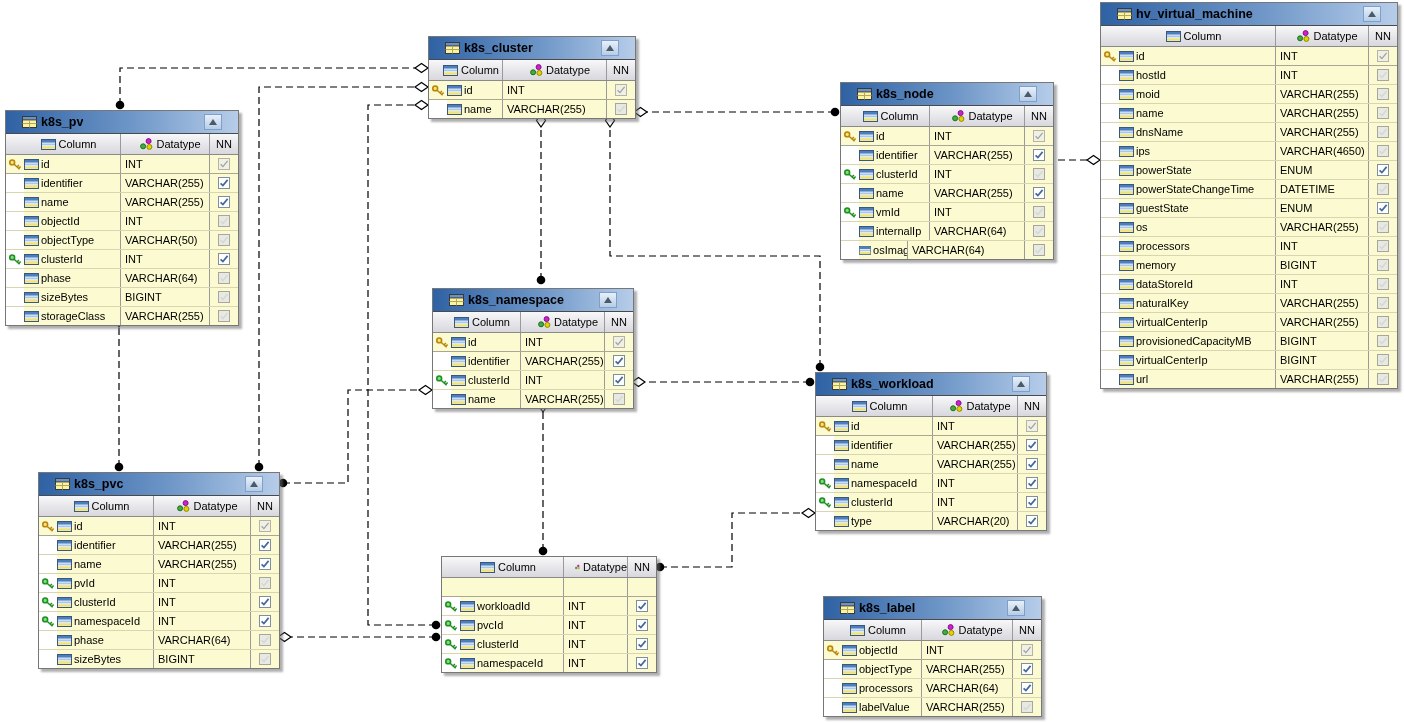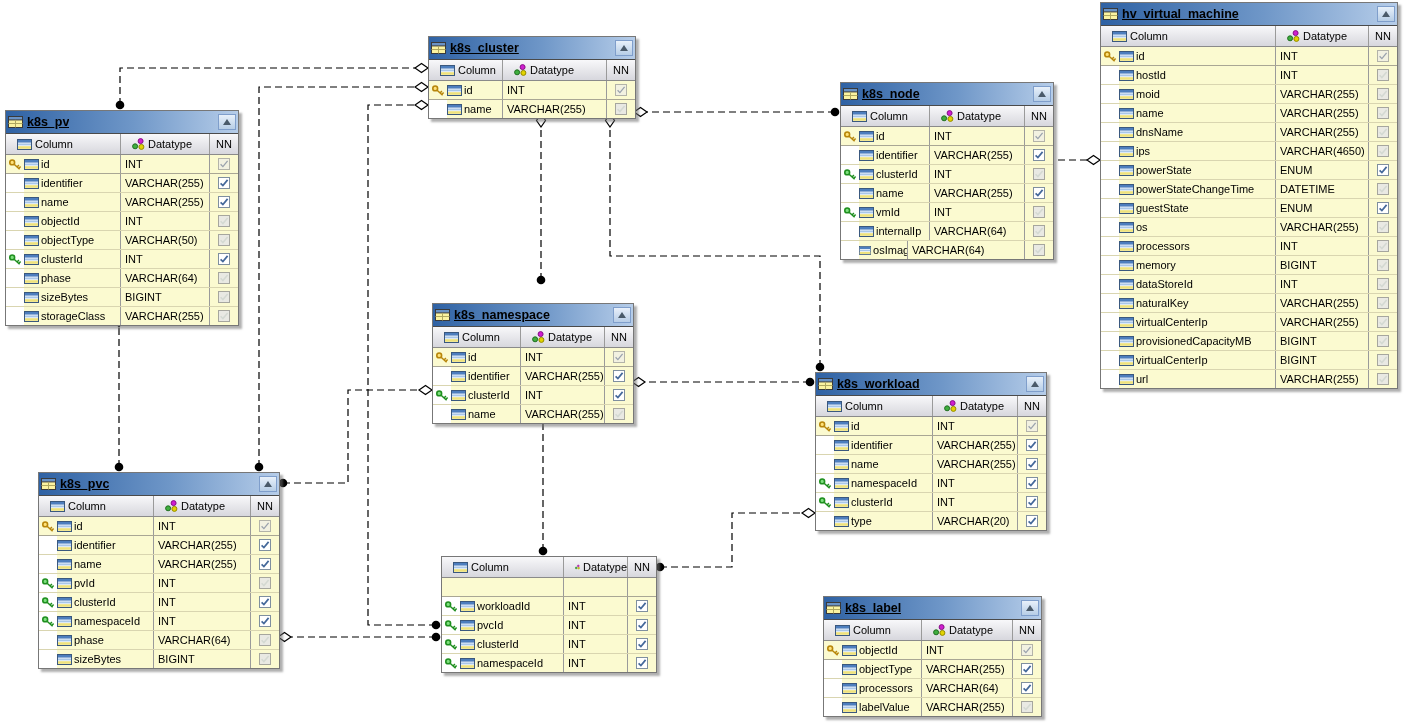--- a/index.html
+++ b/index.html
@@ -2,32 +2,32 @@
 <html><head>
 <meta charset="utf-8">
 <style>
   html,body{margin:0;padding:0;background:#fff;}
   #canvas{position:relative;width:1404px;height:723px;background:#ffffff;overflow:hidden;
           font-family:"Liberation Sans","DejaVu Sans",sans-serif;}
   #relationships{position:absolute;left:0;top:0;z-index:1;}
   #entities{position:absolute;left:0;top:0;width:100%;height:100%;z-index:2;pointer-events:none;}
   .entity{position:absolute;background:#fbfad0;border:1px solid #777;
           box-shadow:3px 3px 2px rgba(110,110,110,.55);pointer-events:auto;}
-  .entity-titlebar{height:22px;display:flex;align-items:center;gap:4px;padding:0 2px;
+  .entity-titlebar{height:22px;display:flex;align-items:center;gap:4px;padding:0 16px;
           background:linear-gradient(90deg,#2f62a4 0%,#6f97c8 55%,#b6cde9 100%);
-          border-bottom:1px solid #4a4a4a;text-decoration:underline;}
+          border-bottom:1px solid #4a4a4a;}
   .entity-name{font-size:12.5px;font-weight:bold;color:#000;white-space:nowrap;overflow:hidden;}
   .collapse-btn{margin-left:auto;width:16px;height:14px;flex:0 0 auto;display:flex;align-items:center;justify-content:center;
           background:linear-gradient(#e8f0fa,#b7cde6);border:1px solid #7f9ecb;cursor:pointer;}
   .collapse-tri{width:0;height:0;border-left:4px solid transparent;border-right:4px solid transparent;
           border-bottom:6px solid #4a5a6a;}
   .hdr{height:20px;display:flex;align-items:stretch;background:linear-gradient(#f8f8fa,#d7d7dd);
           border-bottom:1px solid #8a8a8a;font-size:11px;color:#000;}
   .hdr-cell{display:flex;align-items:center;gap:3px;padding-left:11px;box-sizing:border-box;
-          border-right:1px solid #9a9a9a;overflow:hidden;white-space:nowrap;}
+          border-right:1px solid #9a9a9a;overflow:hidden;white-space:nowrap;justify-content:center;}
   .hdr-cell.nn{justify-content:center;border-right:none;padding-left:0;}
   .row{display:flex;height:18px;align-items:stretch;border-bottom:1px solid #d9d5b0;font-size:11px;color:#000;}
   .row:last-child{border-bottom:none;}
   .row.pk-row{border-bottom:1px solid #a9a694;}
   .row.empty-row{border-bottom:1px solid #a9a694;}
   .gutter{width:18px;flex:0 0 auto;background:#ffffff;display:flex;align-items:center;justify-content:center;}
   .gutter.keyless-pk{background:transparent;}
   .cell-name{display:flex;align-items:center;gap:2px;box-sizing:border-box;
           border-right:1px solid #9a9a9a;overflow:hidden;white-space:nowrap;}
   .cell-type{flex:1;display:flex;align-items:center;padding-left:4px;box-sizing:border-box;
@@ -1035,21 +1035,21 @@
             <span class="typename">VARCHAR(255)</span>
           </span>
           <span class="cell-nn">
             <svg width="12" height="12" viewBox="0 0 12 12">
               <rect x="0.5" y="0.5" width="11" height="11" fill="#e9e9e3" stroke="#a6a69e"></rect>
               <path d="M2.6 6.3 L4.9 8.6 L9.6 2.9" fill="none" stroke="#d4d9d2" stroke-width="1.5"></path>
             </svg>
           </span>
         </div>
       </div>
-      <div class="entity" style="left: 432px; top: 303px; width: 200px;">
+      <div class="entity" style="left: 432px; top: 288px; width: 200px;">
         <div class="entity-titlebar">
           <svg width="15" height="12" viewBox="0 0 15 12">
             <rect x="0.5" y="0.5" width="14" height="11" fill="#fbf3a0" stroke="#3a3a3a"></rect>
             <rect x="0.5" y="0.5" width="14" height="3.4" fill="#6a93c6" stroke="#3a3a3a"></rect>
             <line x1="0.5" y1="7.5" x2="14.5" y2="7.5" stroke="#b0a860"></line>
             <line x1="7.5" y1="3.9" x2="7.5" y2="11.5" stroke="#b0a860"></line>
           </svg>
           <span class="entity-name">k8s_namespace</span>
           <span class="collapse-btn">
             <span class="collapse-tri"></span>

